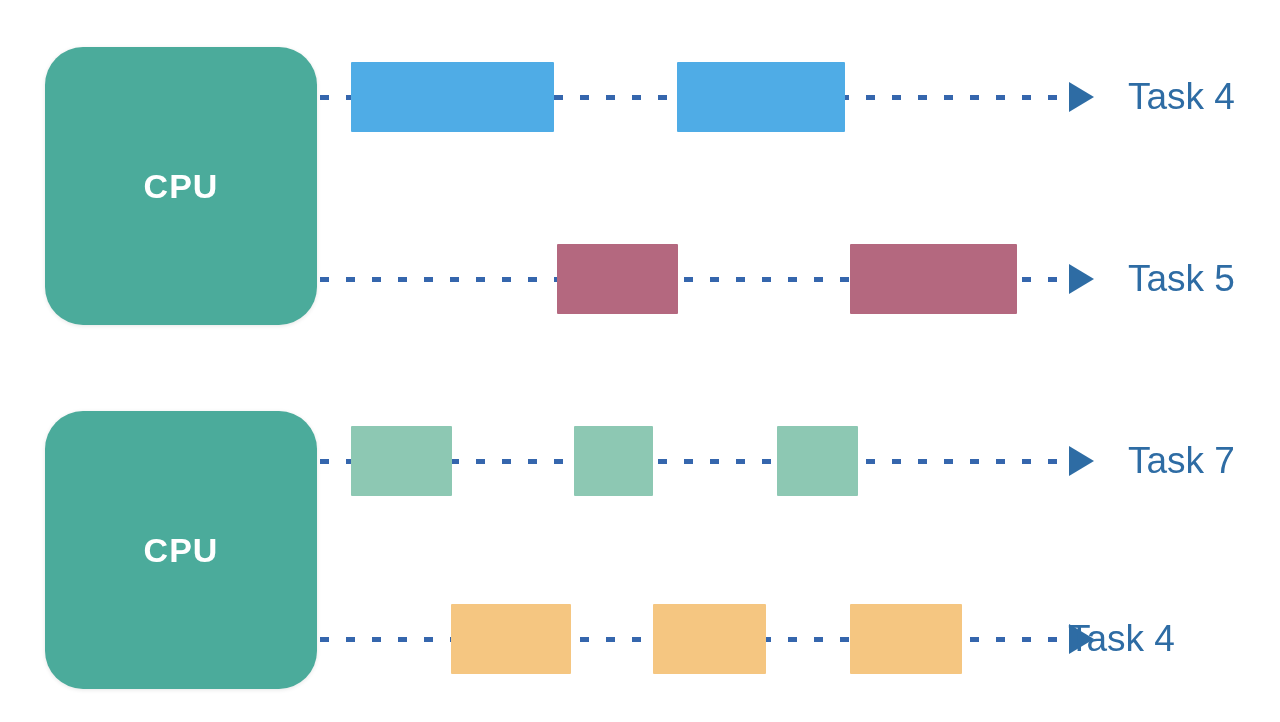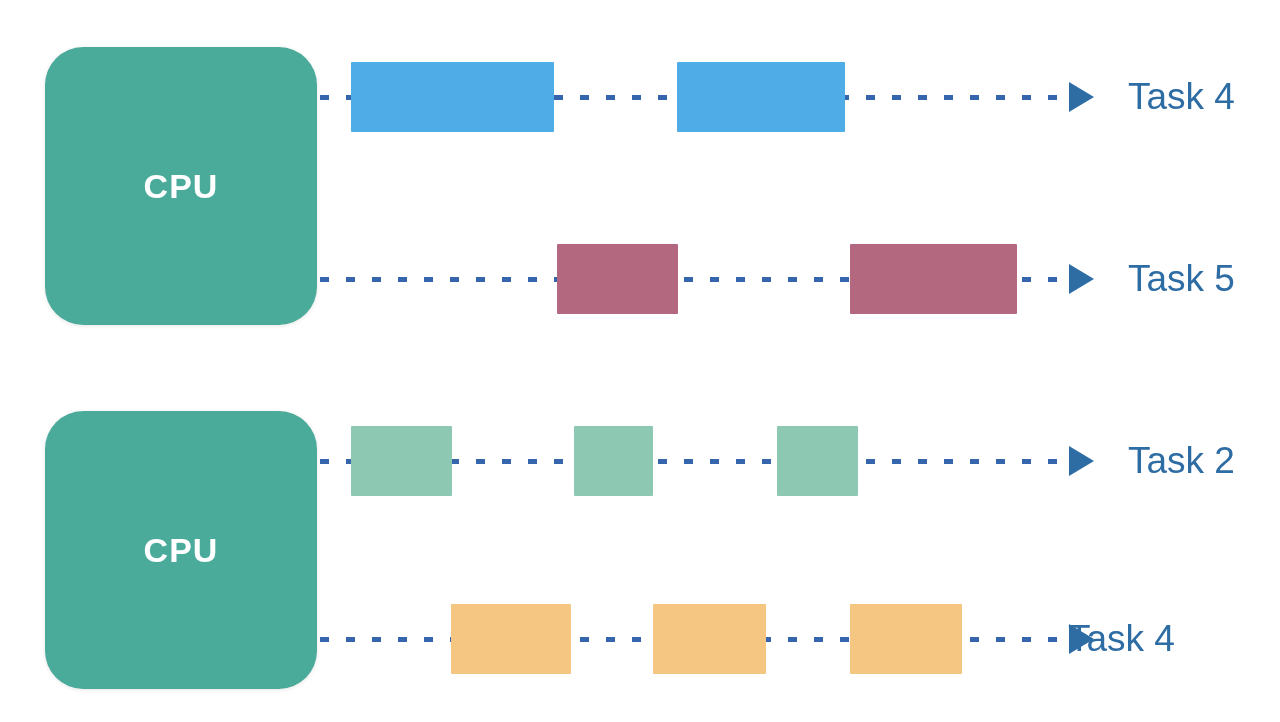--- a/index.html
+++ b/index.html
@@ -76,21 +76,21 @@
       <div class="exec-block" style="left: 850px; top: 244px; width: 167px; height: 70px; background: rgb(180, 104, 127);"></div>
       <div class="arrowhead" style="left: 1069px; top: 264px; border-left: 25px solid rgb(46, 108, 164); border-top: 15px solid transparent; border-bottom: 15px solid transparent;"></div>
       <span class="task-label" style="left: 1128px; top: 279px; color: rgb(46, 108, 164);">Task 5</span>
     </div>
     <div class="task-row" style="position: static;">
       <div class="timeline-line" style="left: 320px; top: 459px; width: 749px; background: repeating-linear-gradient(90deg, rgb(53, 102, 173) 0px, rgb(53, 102, 173) 9px, transparent 9px, transparent 26px);"></div>
       <div class="exec-block" style="left: 351px; top: 426px; width: 101px; height: 70px; background: rgb(141, 200, 179);"></div>
       <div class="exec-block" style="left: 574px; top: 426px; width: 79px; height: 70px; background: rgb(141, 200, 179);"></div>
       <div class="exec-block" style="left: 777px; top: 426px; width: 81px; height: 70px; background: rgb(141, 200, 179);"></div>
       <div class="arrowhead" style="left: 1069px; top: 446px; border-left: 25px solid rgb(46, 108, 164); border-top: 15px solid transparent; border-bottom: 15px solid transparent;"></div>
-      <span class="task-label" style="left: 1128px; top: 461px; color: rgb(46, 108, 164);">Task 2</span>
+      <span class="task-label" style="left: 1128px; top: 461px; color: rgb(46, 108, 164);">Task 7</span>
     </div>
     <div class="task-row" style="position: static;">
       <div class="timeline-line" style="left: 320px; top: 637px; width: 749px; background: repeating-linear-gradient(90deg, rgb(53, 102, 173) 0px, rgb(53, 102, 173) 9px, transparent 9px, transparent 26px);"></div>
       <div class="exec-block" style="left: 451px; top: 604px; width: 120px; height: 70px; background: rgb(245, 198, 129);"></div>
       <div class="exec-block" style="left: 653px; top: 604px; width: 113px; height: 70px; background: rgb(245, 198, 129);"></div>
       <div class="exec-block" style="left: 850px; top: 604px; width: 112px; height: 70px; background: rgb(245, 198, 129);"></div>
       <div class="arrowhead" style="left: 1069px; top: 624px; border-left: 25px solid rgb(46, 108, 164); border-top: 15px solid transparent; border-bottom: 15px solid transparent;"></div>
       <span class="task-label" style="left: 1068px; top: 639px; color: rgb(46, 108, 164);">Task 4</span>
     </div>
   </div>

